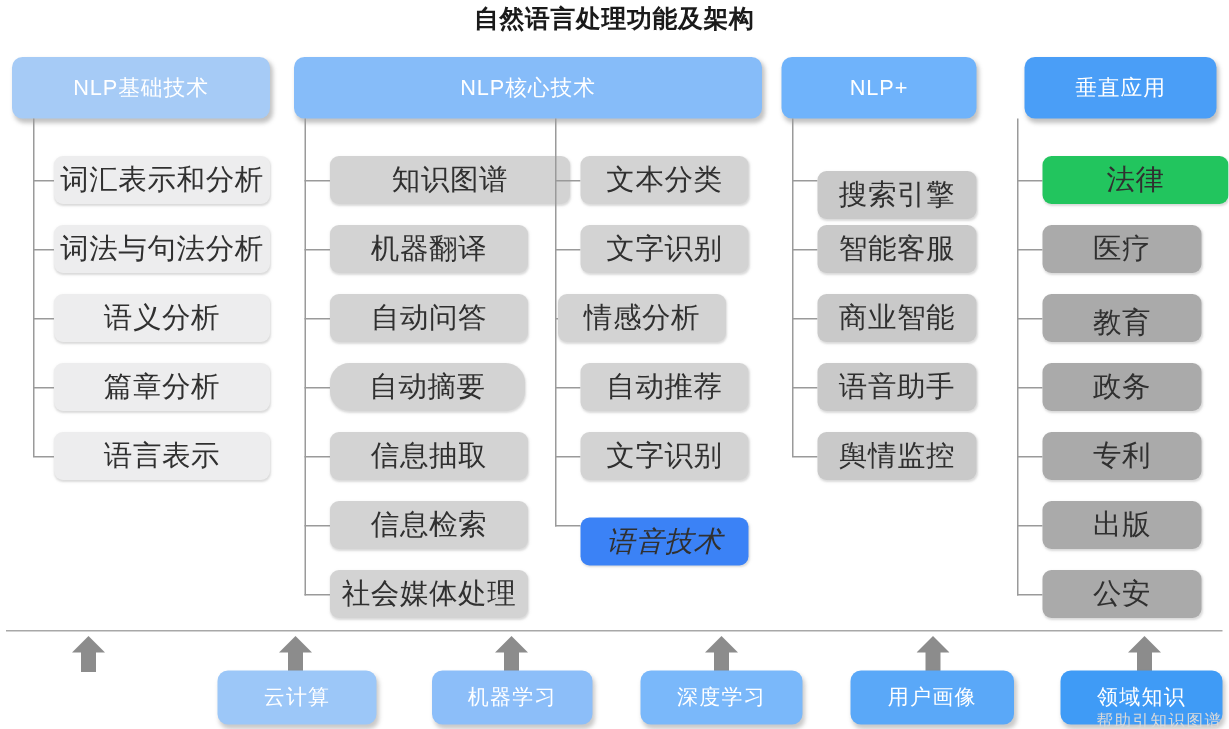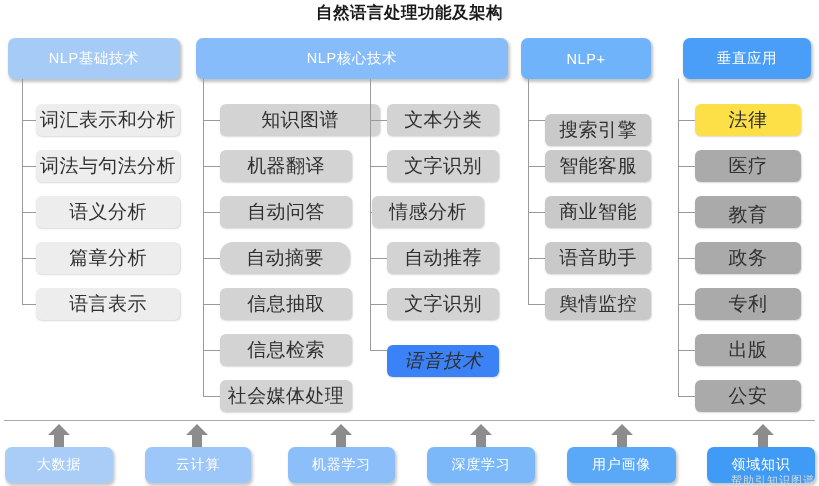--- a/index.html
+++ b/index.html
@@ -238,21 +238,21 @@
   <div class="item" style="left:545px; top:288px; width:106px; background:#c9c9c9;">
     <span>舆情监控</span>
   </div>
 
   <div class="hdr" style="left:683px; top:38px; width:128px; background:#4a9ef7;">
     <span>垂直应用</span>
   </div>
   <div class="trunk" style="left:678px; top:79px; height:318px;"></div>
 
   <div class="branch" style="left:678px; top:120px; width:17px;"></div>
-  <div class="item" style="left:695px; top:104px; width:106px; background:#fde047;">
+  <div class="item" style="left:695px; top:104px; width:124px; background:#22c55e;">
     <span>法律</span>
   </div>
 
   <div class="branch" style="left:678px; top:166px; width:17px;"></div>
   <div class="item" style="left:695px; top:150px; width:106px; background:#aaaaaa;">
     <span>医疗</span>
   </div>
 
   <div class="branch" style="left:678px; top:212px; width:17px;"></div>
   <div class="item" style="left:695px; top:196px; width:106px; background:#aaaaaa;align-items:flex-end;">
@@ -293,23 +293,20 @@
   <svg class="arrow" style="left:470px; top:424px;" viewBox="0 0 22 24">
       <path d="M11 0 L22 11 L16 11 L16 24 L6 24 L6 11 L0 11 Z" fill="#8c8c8c"></path>
     </svg>
   <svg class="arrow" style="left:611px; top:424px;" viewBox="0 0 22 24">
       <path d="M11 0 L22 11 L16 11 L16 24 L6 24 L6 11 L0 11 Z" fill="#8c8c8c"></path>
     </svg>
   <svg class="arrow" style="left:752px; top:424px;" viewBox="0 0 22 24">
       <path d="M11 0 L22 11 L16 11 L16 24 L6 24 L6 11 L0 11 Z" fill="#8c8c8c"></path>
     </svg>
 
-  <div class="found" style="left:5px; width:108px; background:#a9cdf7;">
-    <span>大数据</span>
-  </div>
   <div class="found" style="left:145px; width:106px; background:#9cc7f8;">
     <span>云计算</span>
   </div>
   <div class="found" style="left:288px; width:107px; background:#8cbef9;">
     <span>机器学习</span>
   </div>
   <div class="found" style="left:427px; width:108px; background:#7ab8fa;">
     <span>深度学习</span>
   </div>
   <div class="found" style="left:567px; width:109px; background:#5aa8f8;">

